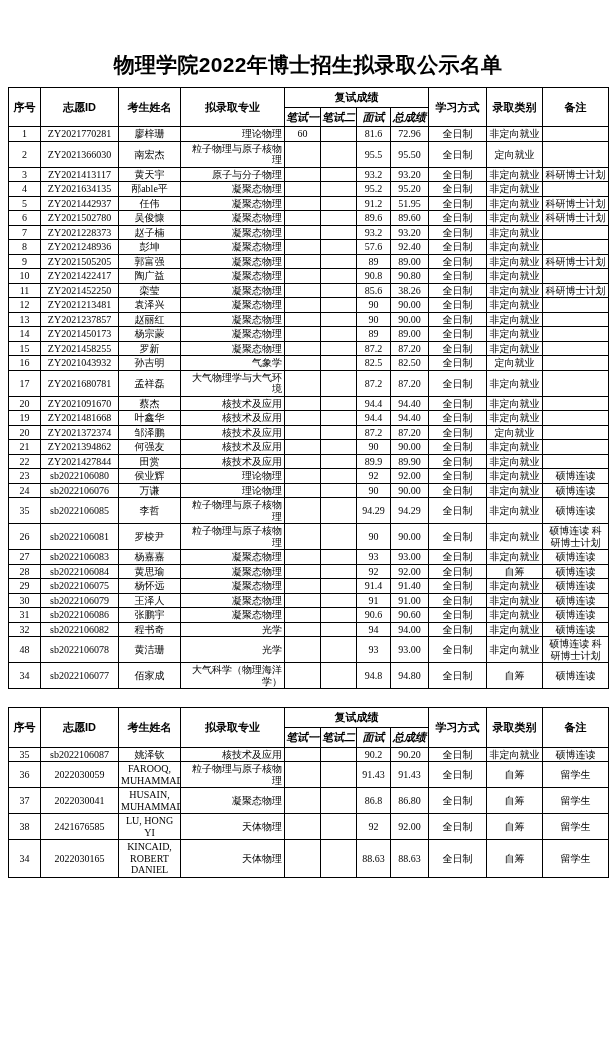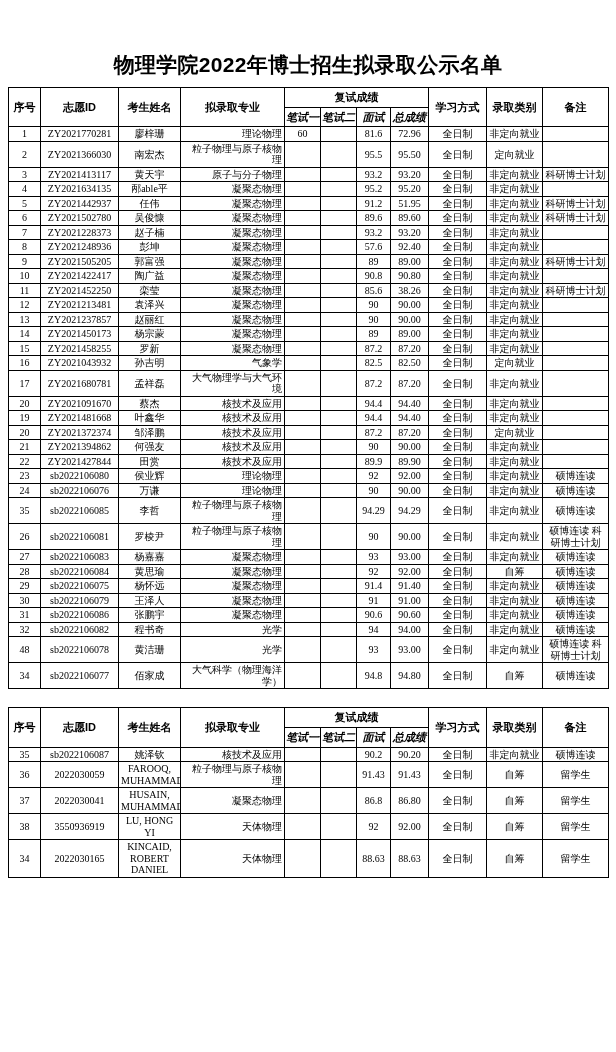--- a/index.html
+++ b/index.html
@@ -624,21 +624,21 @@
           <td class="c"></td>
           <td class="c"></td>
           <td class="c">86.8</td>
           <td class="c">86.80</td>
           <td class="c">全日制</td>
           <td class="c">自筹</td>
           <td class="c">留学生</td>
         </tr>
         <tr>
           <td class="c">38</td>
-          <td class="c">3550936919</td>
+          <td class="c">2421676585</td>
           <td class="c">LU, HONG YI</td>
           <td class="l">天体物理</td>
           <td class="c"></td>
           <td class="c"></td>
           <td class="c">92</td>
           <td class="c">92.00</td>
           <td class="c">全日制</td>
           <td class="c">自筹</td>
           <td class="c">留学生</td>
         </tr>

